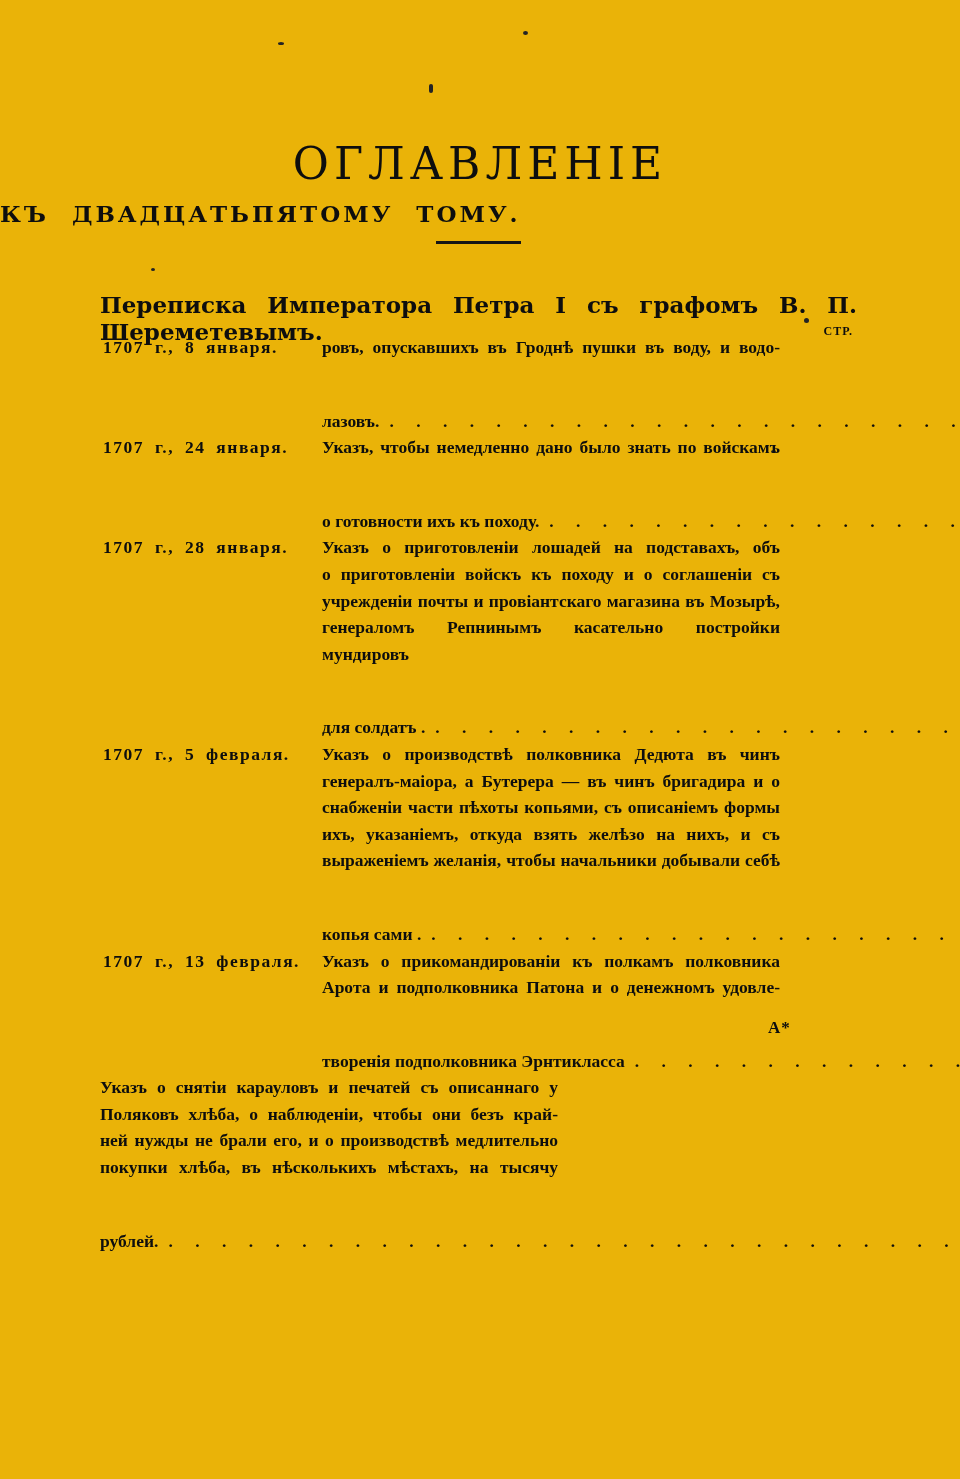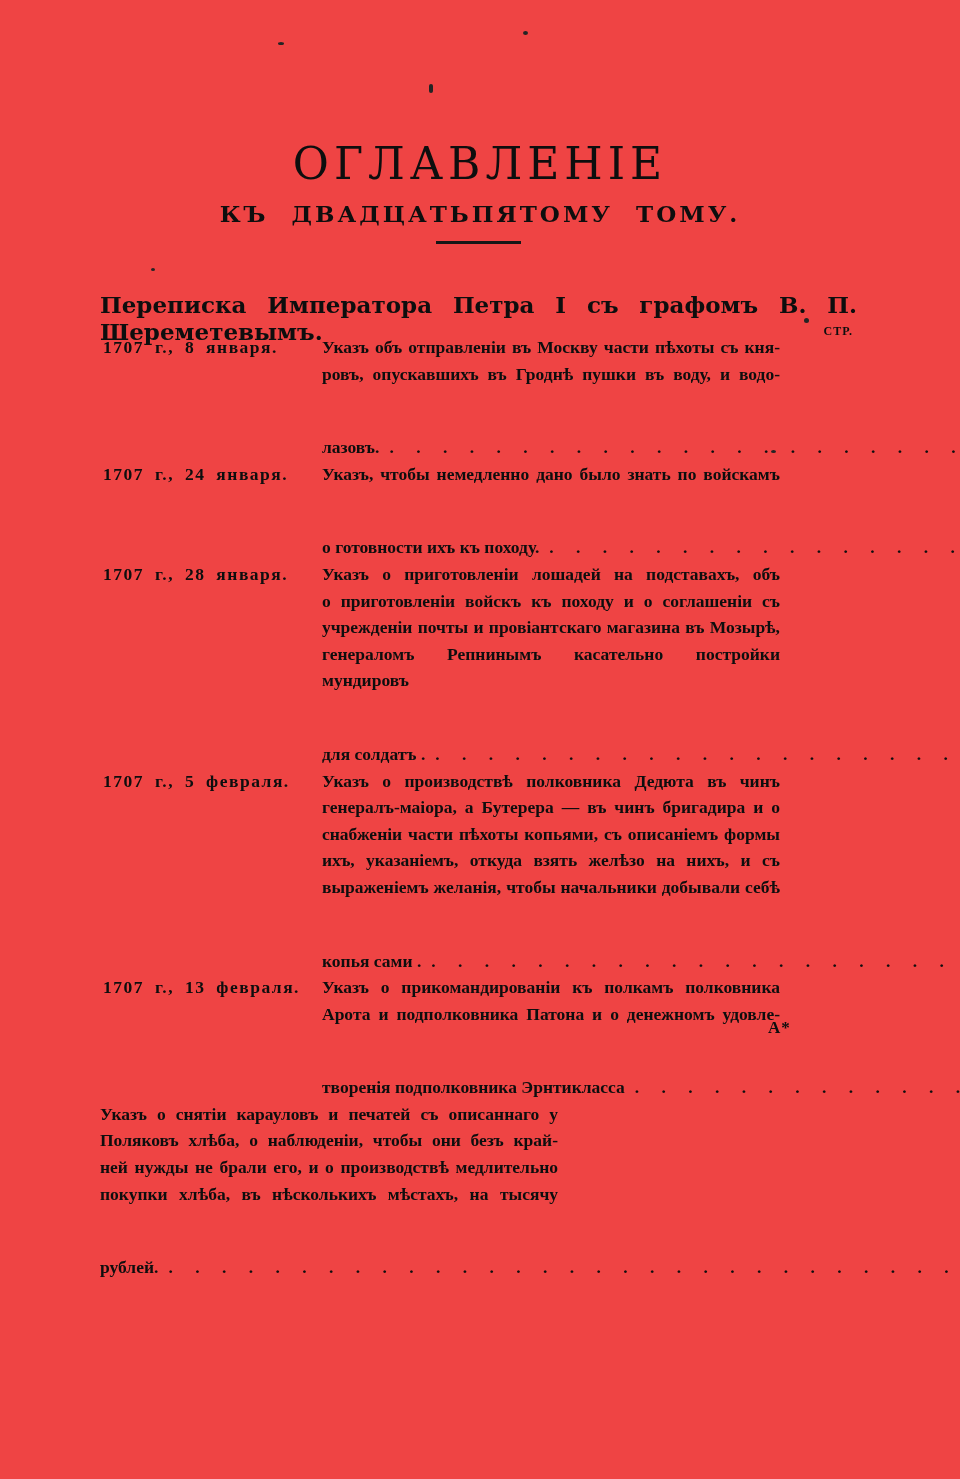--- a/index.html
+++ b/index.html
@@ -1,21 +1,21 @@
 <!DOCTYPE html>
 <html><head>
 <meta charset="utf-8">
 <style>
   html, body { margin: 0; padding: 0; background: #ffffff; }
 
   .page {
     position: relative;
     width: 960px;
     height: 1479px;
-    background: #ef4444;
+    background: #eab308;
     font-family: "Liberation Serif", "DejaVu Serif", serif;
     color: #0e0e0e;
     overflow: hidden;
     text-decoration: underline;
   }
 
   .page-title {
     position: absolute;
     top: 112px; left: 0; width: 960px;
     text-align: center;
@@ -23,21 +23,20 @@
     font-size: 44px;
     font-weight: 500;
     letter-spacing: 5px;
     line-height: 1.05;
     white-space: nowrap;
   }
 
   .page-subtitle {
     position: absolute;
     top: 181px; left: 0; width: 960px;
-    text-align: center;
     font-family: "DejaVu Serif", serif;
     font-size: 23px;
     font-weight: bold;
     letter-spacing: 3px;
     word-spacing: 12px;
     white-space: nowrap;
   }
 
   .rule {
     position: absolute;
@@ -141,21 +140,20 @@
   <h2 class="page-subtitle">КЪ ДВАДЦАТЬПЯТОМУ ТОМУ.</h2>
   <div class="rule"></div>
 
   <div class="section-heading">Переписка Императора Петра I съ графомъ В. П. Шереметевымъ.</div>
   <div class="page-col-header">СТР.</div>
 
   <div class="entries" id="entries">
   <div class="entry">
     <div class="date">1707 г., 8 января.</div>
     <div class="desc">
-      <div class="line">Указъ объ отправленіи въ Москву части пѣхоты съ кня-</div>
           <div class="line">ровъ, опускавшихъ въ Гроднѣ пушки въ воду, и водо-</div>
           <div class="lastrow">
         <span class="lasttext">лазовъ.</span>
         <span class="leader">. . . . . . . . . . . . . . . . . . . . . . . . . . . . . . . . . . . . . . . . </span>
 
       </div>
     </div>
   </div>
 
   <div class="entry">

